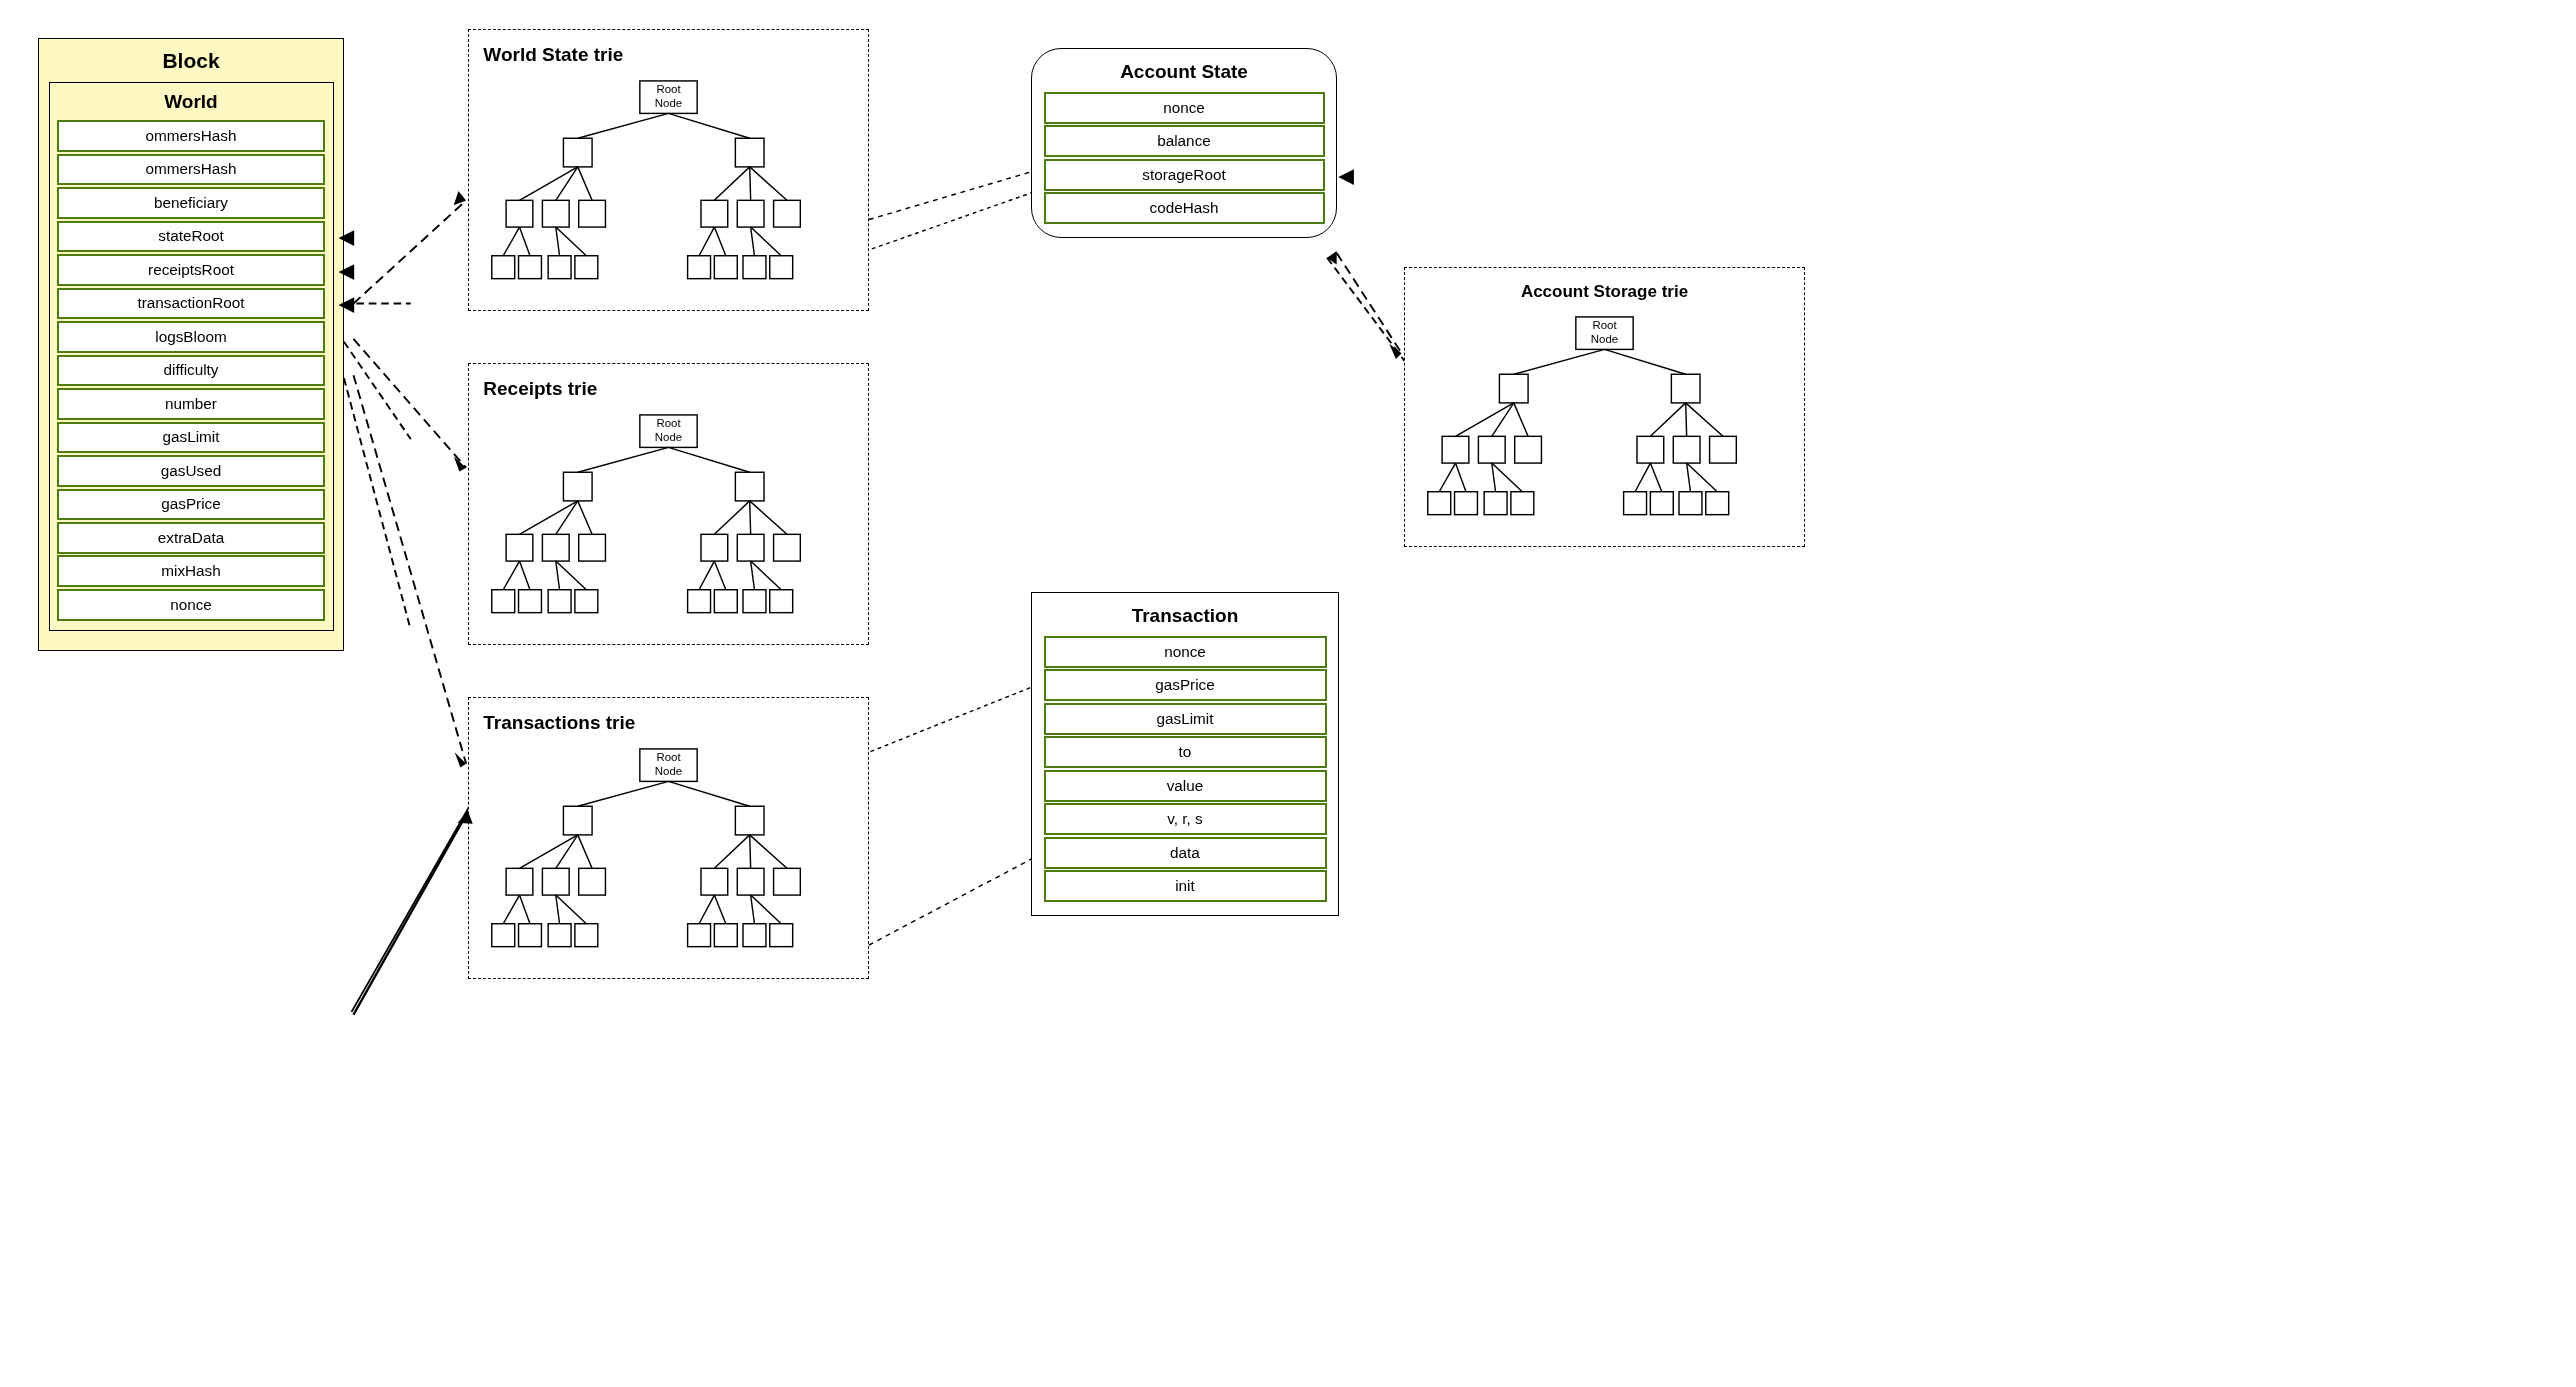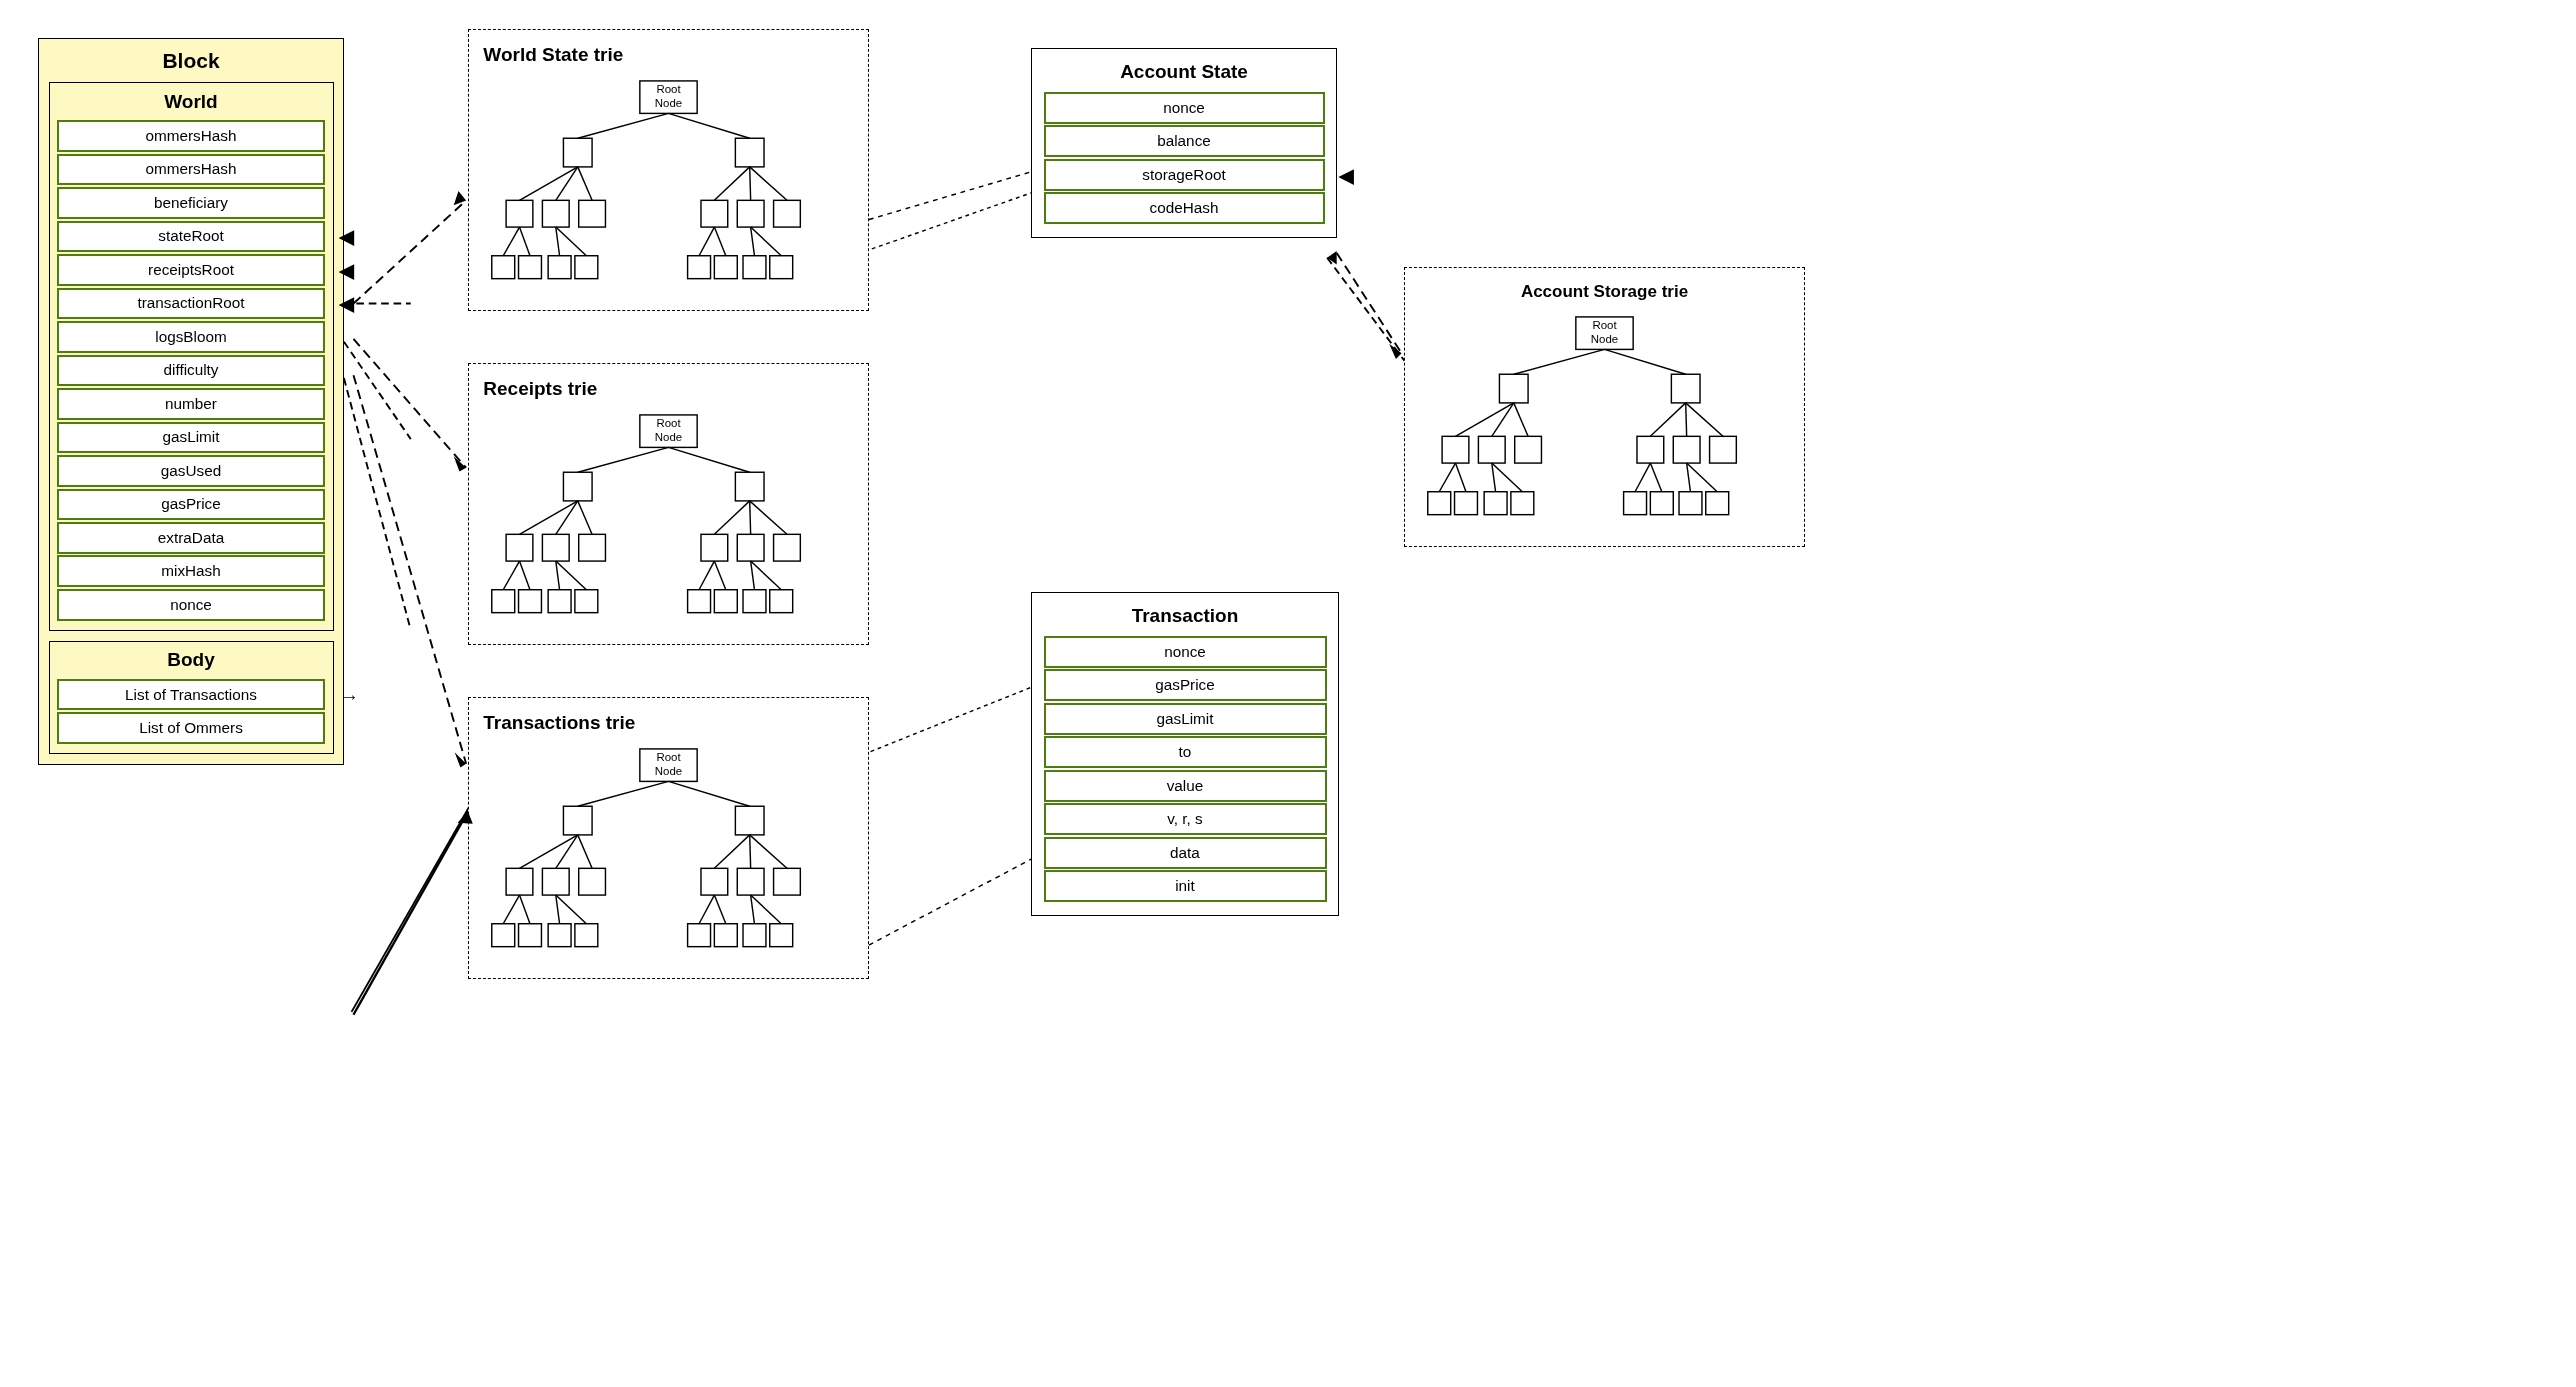--- a/index.html
+++ b/index.html
@@ -187,28 +187,20 @@
       <div class="field-box">difficulty</div>
       <div class="field-box">number</div>
       <div class="field-box">gasLimit</div>
       <div class="field-box">gasUsed</div>
       <div class="field-box">gasPrice</div>
       <div class="field-box">extraData</div>
       <div class="field-box">mixHash</div>
       <div class="field-box">nonce</div>
     </div>
 
-    <div class="body-panel">
-      <div class="body-title">Body</div>
-      <div class="field-box" style="position:relative;">
-        List of Transactions
-        <span style="position:absolute;right:-36px;top:50%;transform:translateY(-50%);font-size:19px;font-weight:bold;">→</span>
-      </div>
-      <div class="field-box">List of Ommers</div>
-    </div>
   </div>
 
   <div class="trie-panel" style="top:29px; left:468px; width:401px; border-style:dashed;">
     <div class="trie-title">World State trie</div>
     <svg class="tree-svg" width="363" height="220" viewBox="0 0 380 230" style="font-size:14px">
 
       <rect x="160" y="5" width="60" height="34" fill="white" stroke="black" stroke-width="1.5"></rect>
       <text x="190" y="18" text-anchor="middle" font-size="12">Root</text>
       <text x="190" y="32" text-anchor="middle" font-size="12">Node</text>
 
@@ -329,21 +321,21 @@
       <rect x="238" y="188" width="24" height="24" fill="white" stroke="black" stroke-width="1.5"></rect>
       <line x1="238" y1="158" x2="222" y2="188" stroke="black" stroke-width="1.5"></line>
       <line x1="238" y1="158" x2="250" y2="188" stroke="black" stroke-width="1.5"></line>
       <rect x="268" y="188" width="24" height="24" fill="white" stroke="black" stroke-width="1.5"></rect>
       <rect x="296" y="188" width="24" height="24" fill="white" stroke="black" stroke-width="1.5"></rect>
       <line x1="276" y1="158" x2="280" y2="188" stroke="black" stroke-width="1.5"></line>
       <line x1="276" y1="158" x2="308" y2="188" stroke="black" stroke-width="1.5"></line>
     </svg>
   </div>
 
-  <div class="account-state-panel" style="top:48px; left:1031px; width:306px;">
+  <div class="account-state-panel" style="top:48px; left:1031px; width:306px;border-radius:30px;">
     <div class="account-state-title">Account State</div>
     <div class="field-box">nonce</div>
     <div class="field-box">balance</div>
     <div class="field-box" style="position:relative;">
       storageRoot
       <span style="position:absolute;right:-31px;top:50%;transform:translateY(-50%);font-size:19px;font-weight:bold;">◀</span>
     </div>
     <div class="field-box">codeHash</div>
   </div>
 

